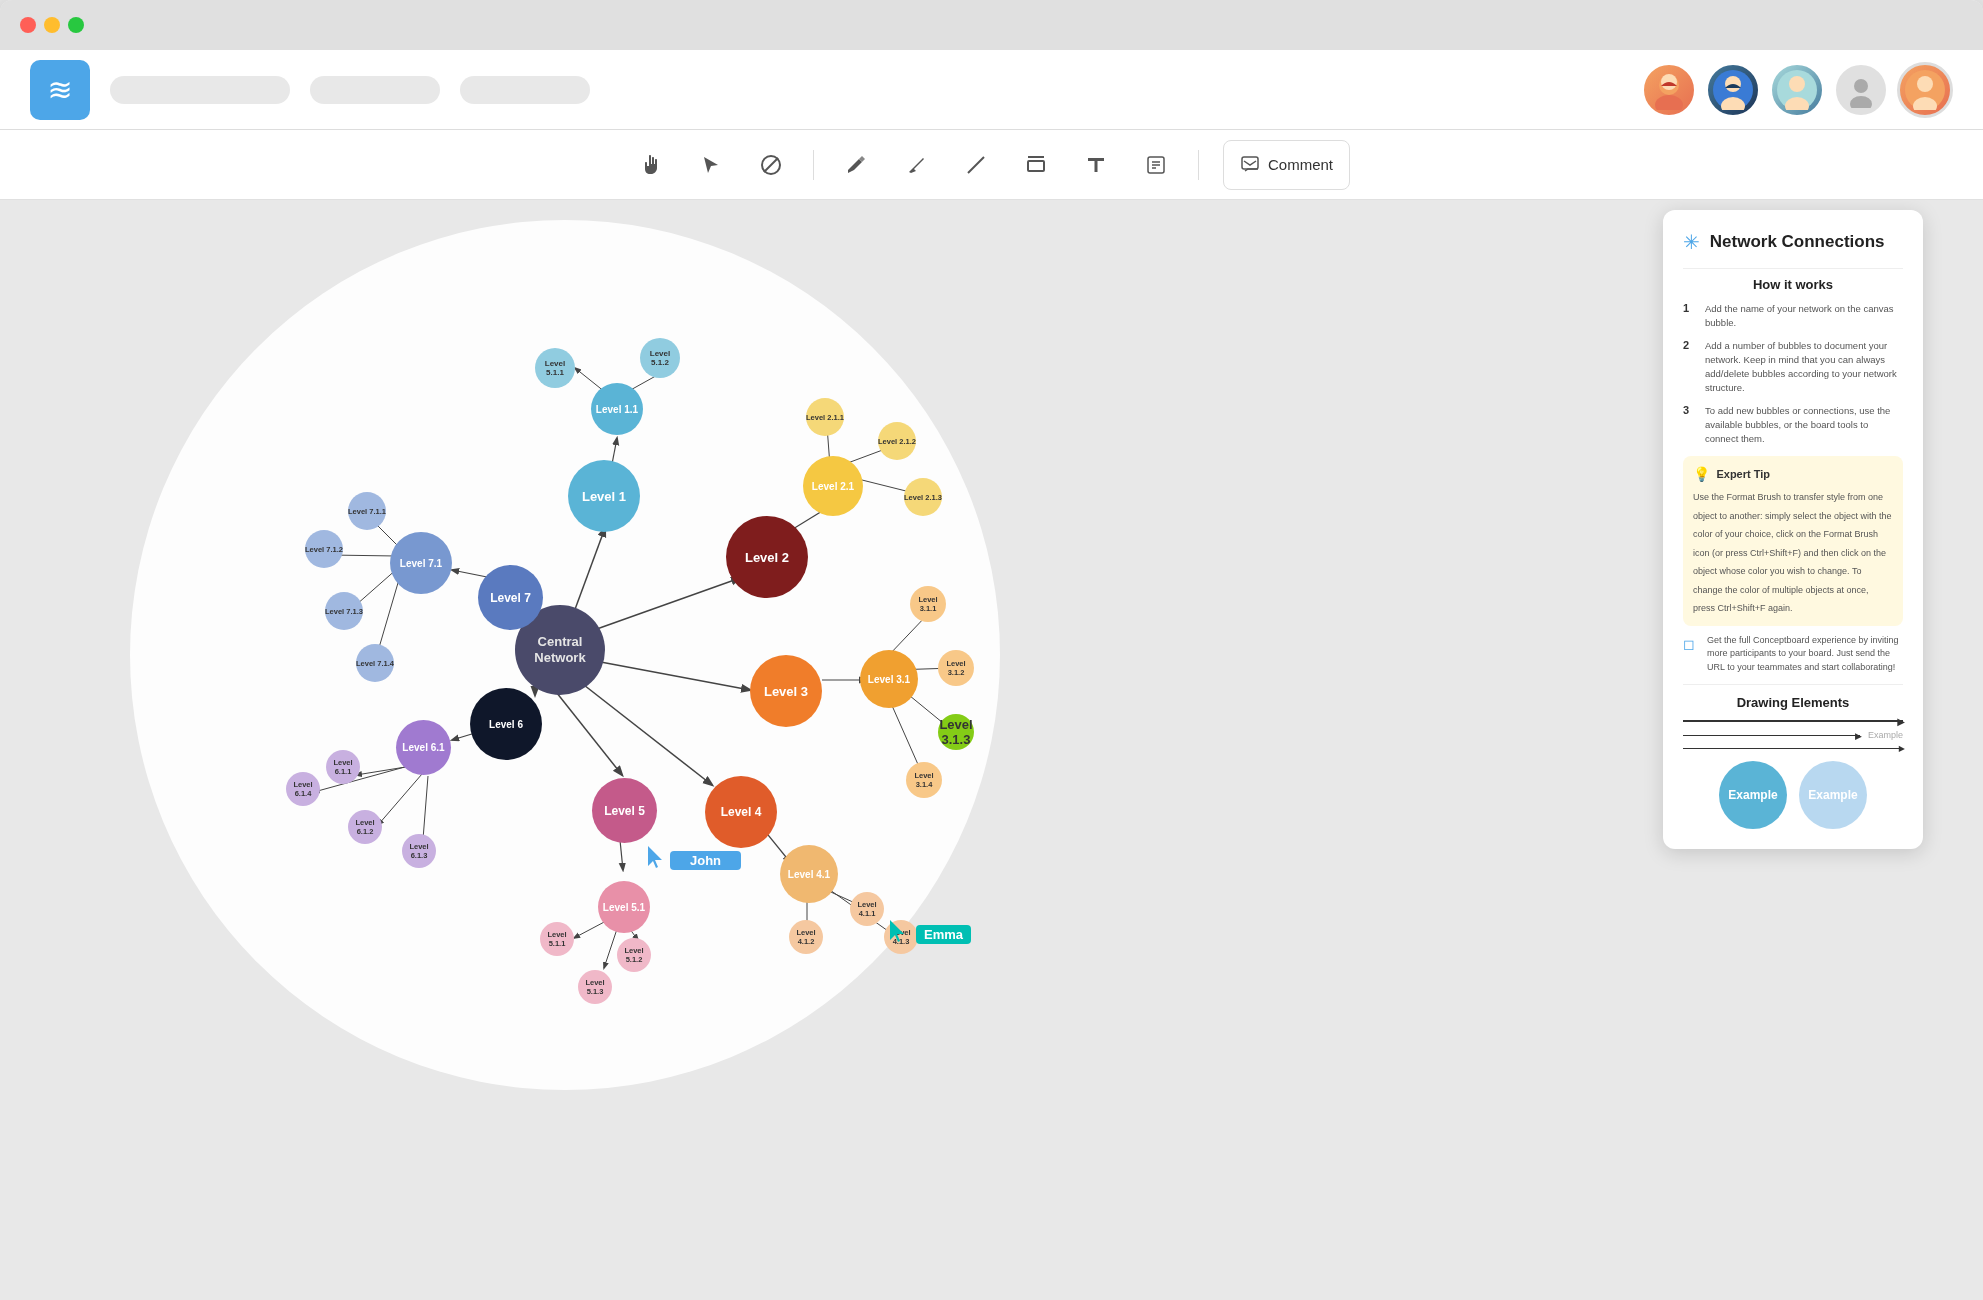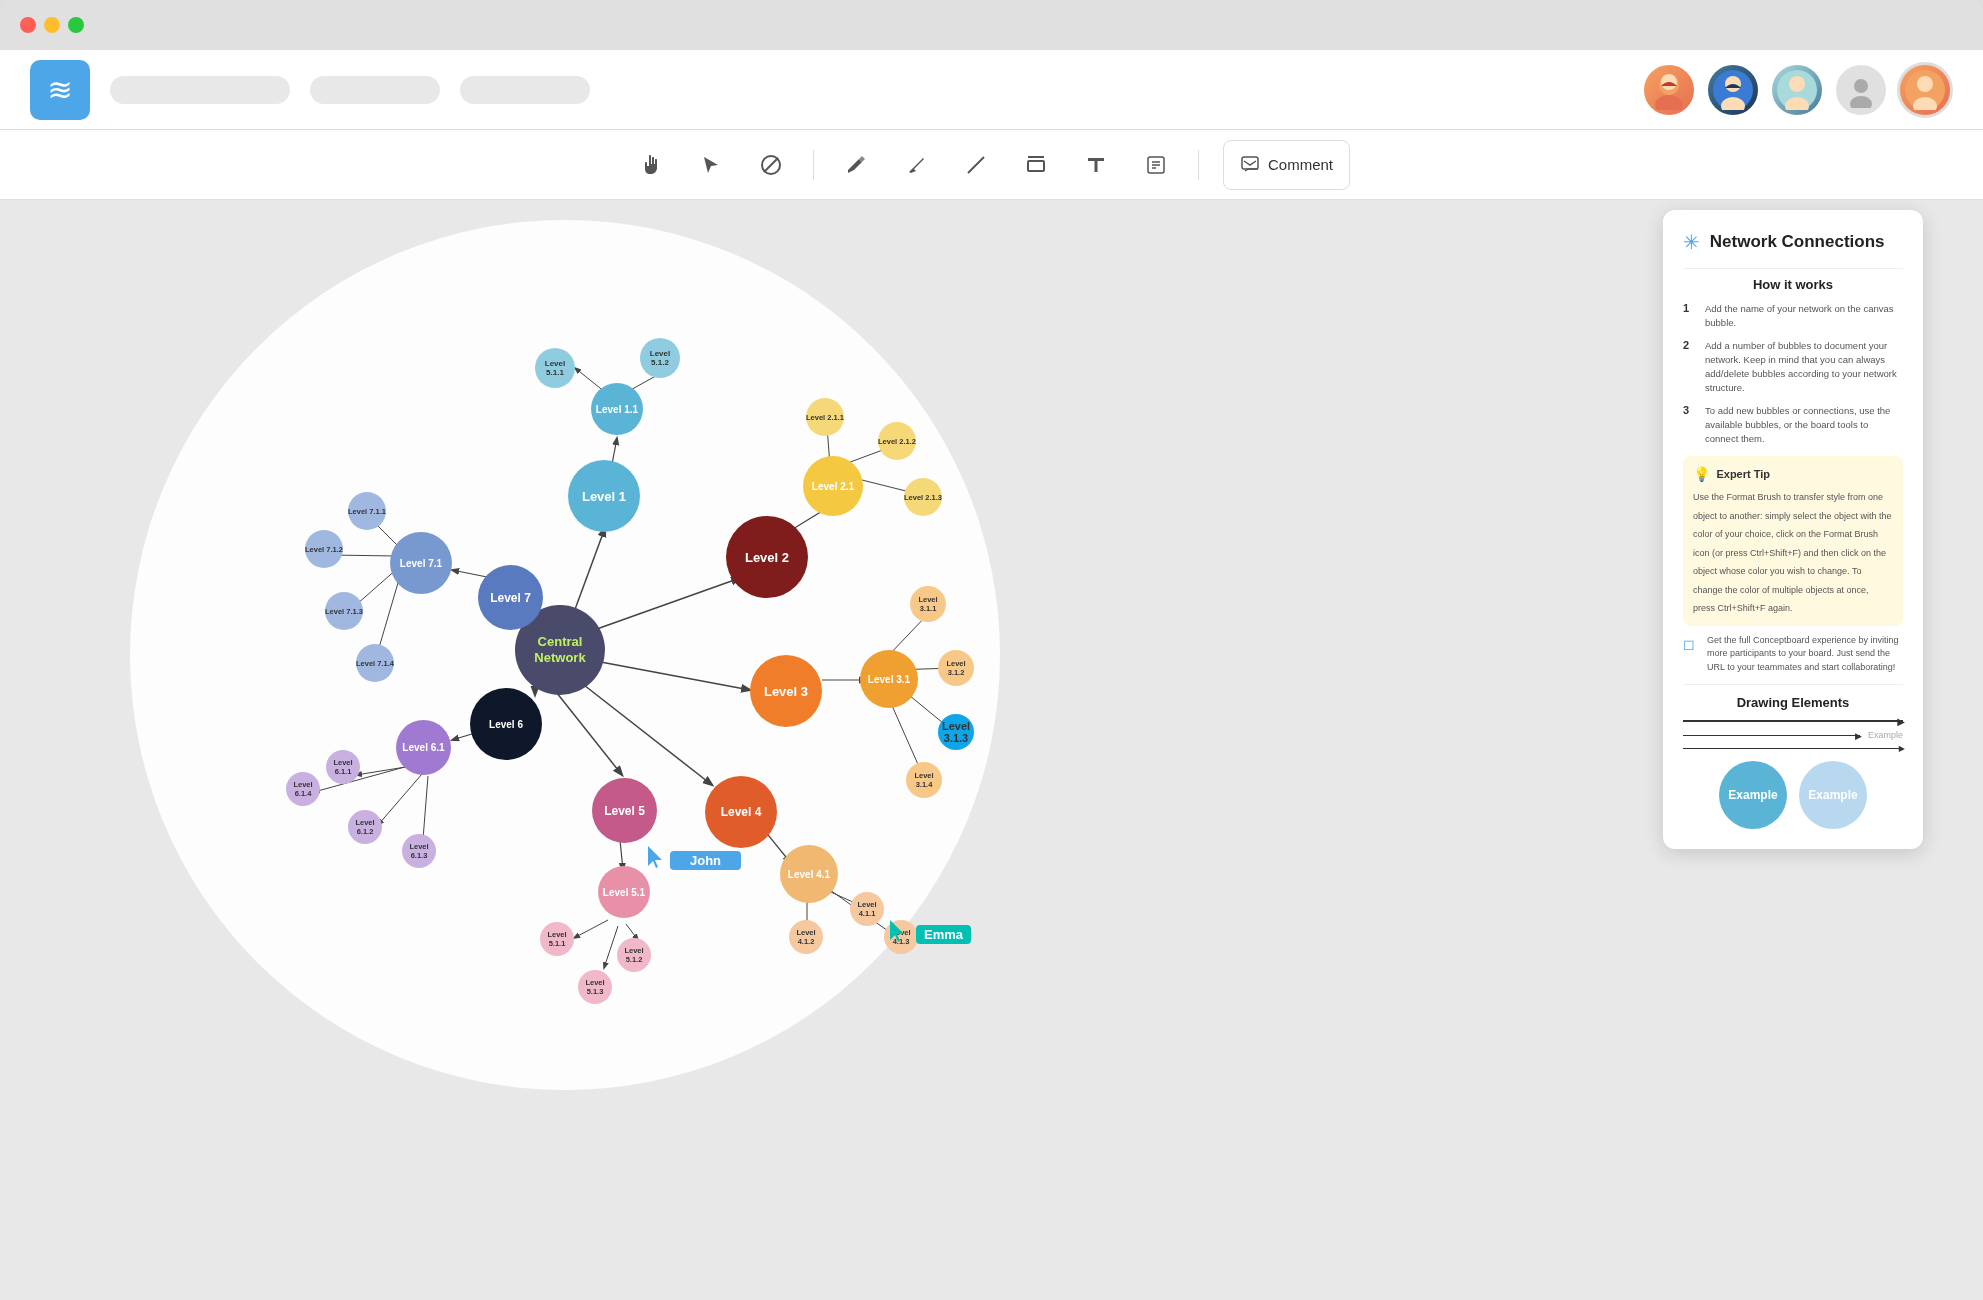--- a/index.html
+++ b/index.html
@@ -230,21 +230,21 @@
 
         <line x1="272" y1="330" x2="240" y2="298" stroke="#444" stroke-width="1" marker-end="url(#arrow)"></line>
         <line x1="266" y1="336" x2="200" y2="335" stroke="#444" stroke-width="1" marker-end="url(#arrow)"></line>
         <line x1="268" y1="348" x2="218" y2="392" stroke="#444" stroke-width="1" marker-end="url(#arrow)"></line>
         <line x1="270" y1="356" x2="246" y2="438" stroke="#444" stroke-width="1" marker-end="url(#arrow)"></line>
 
         <line x1="475" y1="172" x2="445" y2="148" stroke="#444" stroke-width="1" marker-end="url(#arrow)"></line>
         <line x1="497" y1="172" x2="540" y2="148" stroke="#444" stroke-width="1" marker-end="url(#arrow)"></line>
       </svg>
 
-      <div style="position:absolute; left:385px; top:385px; width:90px; height:90px; border-radius:50%; background:#4a4a6a; display:flex; align-items:center; justify-content:center; text-align:center; color:#bef264; font-weight:700; font-size:13px; line-height:1.2;">Central<br>Network</div>
+      <div style="position:absolute; left:385px; top:385px; width:90px; height:90px; border-radius:50%; background:#4a4a6a; display:flex; align-items:center; justify-content:center; text-align:center; color:#e5e5e5; font-weight:700; font-size:13px; line-height:1.2;">Central<br>Network</div>
 
       <div style="position:absolute; left:438px; top:240px; width:72px; height:72px; border-radius:50%; background:#5ab4d6; display:flex; align-items:center; justify-content:center; color:white; font-weight:700; font-size:13px;">Level 1</div>
 
       <div style="position:absolute; left:596px; top:296px; width:82px; height:82px; border-radius:50%; background:#7f1d1d; display:flex; align-items:center; justify-content:center; color:white; font-weight:700; font-size:13px;">Level 2</div>
 
       <div style="position:absolute; left:620px; top:435px; width:72px; height:72px; border-radius:50%; background:#f07d2a; display:flex; align-items:center; justify-content:center; color:white; font-weight:700; font-size:13px;">Level 3</div>
 
       <div style="position:absolute; left:575px; top:556px; width:72px; height:72px; border-radius:50%; background:#e05c2a; display:flex; align-items:center; justify-content:center; color:white; font-weight:700; font-size:12px;">Level 4</div>
 
       <div style="position:absolute; left:462px; top:558px; width:65px; height:65px; border-radius:50%; background:#c45a8a; display:flex; align-items:center; justify-content:center; color:white; font-weight:700; font-size:12px;">Level 5</div>
@@ -254,36 +254,36 @@
       <div style="position:absolute; left:348px; top:345px; width:65px; height:65px; border-radius:50%; background:#5a7abf; display:flex; align-items:center; justify-content:center; color:white; font-weight:700; font-size:12px;">Level 7</div>
 
       <div style="position:absolute; left:461px; top:163px; width:52px; height:52px; border-radius:50%; background:#5ab4d6; display:flex; align-items:center; justify-content:center; color:white; font-weight:600; font-size:10px; text-align:center;">Level 1.1</div>
 
       <div style="position:absolute; left:673px; top:236px; width:60px; height:60px; border-radius:50%; background:#f5c842; display:flex; align-items:center; justify-content:center; color:white; font-weight:600; font-size:10px; text-align:center;">Level 2.1</div>
 
       <div style="position:absolute; left:730px; top:430px; width:58px; height:58px; border-radius:50%; background:#f0a030; display:flex; align-items:center; justify-content:center; color:white; font-weight:600; font-size:10px; text-align:center;">Level 3.1</div>
 
       <div style="position:absolute; left:650px; top:625px; width:58px; height:58px; border-radius:50%; background:#f0b870; display:flex; align-items:center; justify-content:center; color:white; font-weight:600; font-size:10px; text-align:center;">Level 4.1</div>
 
-      <div style="position:absolute; left:468px; top:646px; width:52px; height:52px; border-radius:50%; background:#e890a8; display:flex; align-items:center; justify-content:center; color:white; font-weight:600; font-size:10px; text-align:center;">Level 5.1</div>
+      <div style="position:absolute; left:468px; top:661px; width:52px; height:52px; border-radius:50%; background:#e890a8; display:flex; align-items:center; justify-content:center; color:white; font-weight:600; font-size:10px; text-align:center;">Level 5.1</div>
 
       <div style="position:absolute; left:266px; top:500px; width:55px; height:55px; border-radius:50%; background:#a07ad0; display:flex; align-items:center; justify-content:center; color:white; font-weight:600; font-size:10px; text-align:center;">Level 6.1</div>
 
       <div style="position:absolute; left:260px; top:312px; width:62px; height:62px; border-radius:50%; background:#7898d0; display:flex; align-items:center; justify-content:center; color:white; font-weight:600; font-size:10px; text-align:center;">Level 7.1</div>
 
       <div style="position:absolute; left:405px; top:128px; width:40px; height:40px; border-radius:50%; background:#90cce0; display:flex; align-items:center; justify-content:center; color:#333; font-size:8px; font-weight:600; text-align:center;">Level 5.1.1</div>
       <div style="position:absolute; left:510px; top:118px; width:40px; height:40px; border-radius:50%; background:#90cce0; display:flex; align-items:center; justify-content:center; color:#333; font-size:8px; font-weight:600; text-align:center;">Level 5.1.2</div>
 
       <div style="position:absolute; left:676px; top:178px; width:38px; height:38px; border-radius:50%; background:#f5d878; display:flex; align-items:center; justify-content:center; color:#333; font-size:7.5px; font-weight:600; text-align:center;">Level 2.1.1</div>
       <div style="position:absolute; left:748px; top:202px; width:38px; height:38px; border-radius:50%; background:#f5d878; display:flex; align-items:center; justify-content:center; color:#333; font-size:7.5px; font-weight:600; text-align:center;">Level 2.1.2</div>
       <div style="position:absolute; left:774px; top:258px; width:38px; height:38px; border-radius:50%; background:#f5d878; display:flex; align-items:center; justify-content:center; color:#333; font-size:7.5px; font-weight:600; text-align:center;">Level 2.1.3</div>
 
       <div style="position:absolute; left:780px; top:366px; width:36px; height:36px; border-radius:50%; background:#f8c888; display:flex; align-items:center; justify-content:center; color:#333; font-size:7.5px; font-weight:600; text-align:center;">Level 3.1.1</div>
       <div style="position:absolute; left:808px; top:430px; width:36px; height:36px; border-radius:50%; background:#f8c888; display:flex; align-items:center; justify-content:center; color:#333; font-size:7.5px; font-weight:600; text-align:center;">Level 3.1.2</div>
-      <div style="position:absolute; left:808px; top:494px; width:36px; height:36px; border-radius:50%; background:#0ea5e9; display:flex; align-items:center; justify-content:center; color:#333; font-size:11px; font-weight:600; text-align:center;">Level 3.1.3</div>
+      <div style="position:absolute; left:808px; top:494px; width:36px; height:36px; border-radius:50%; background:#84cc16; display:flex; align-items:center; justify-content:center; color:#333; font-size:13px; font-weight:600; text-align:center;">Level 3.1.3</div>
       <div style="position:absolute; left:776px; top:542px; width:36px; height:36px; border-radius:50%; background:#f8c888; display:flex; align-items:center; justify-content:center; color:#333; font-size:7.5px; font-weight:600; text-align:center;">Level 3.1.4</div>
 
       <div style="position:absolute; left:720px; top:672px; width:34px; height:34px; border-radius:50%; background:#f5c8a0; display:flex; align-items:center; justify-content:center; color:#333; font-size:7.5px; font-weight:600; text-align:center;">Level 4.1.1</div>
       <div style="position:absolute; left:659px; top:700px; width:34px; height:34px; border-radius:50%; background:#f5c8a0; display:flex; align-items:center; justify-content:center; color:#333; font-size:7.5px; font-weight:600; text-align:center;">Level 4.1.2</div>
       <div style="position:absolute; left:754px; top:700px; width:34px; height:34px; border-radius:50%; background:#f5c8a0; display:flex; align-items:center; justify-content:center; color:#333; font-size:7.5px; font-weight:600; text-align:center;">Level 4.1.3</div>
 
       <div style="position:absolute; left:410px; top:702px; width:34px; height:34px; border-radius:50%; background:#f0b8c8; display:flex; align-items:center; justify-content:center; color:#333; font-size:7.5px; font-weight:600; text-align:center;">Level 5.1.1</div>
       <div style="position:absolute; left:487px; top:718px; width:34px; height:34px; border-radius:50%; background:#f0b8c8; display:flex; align-items:center; justify-content:center; color:#333; font-size:7.5px; font-weight:600; text-align:center;">Level 5.1.2</div>
       <div style="position:absolute; left:448px; top:750px; width:34px; height:34px; border-radius:50%; background:#f0b8c8; display:flex; align-items:center; justify-content:center; color:#333; font-size:7.5px; font-weight:600; text-align:center;">Level 5.1.3</div>
 

